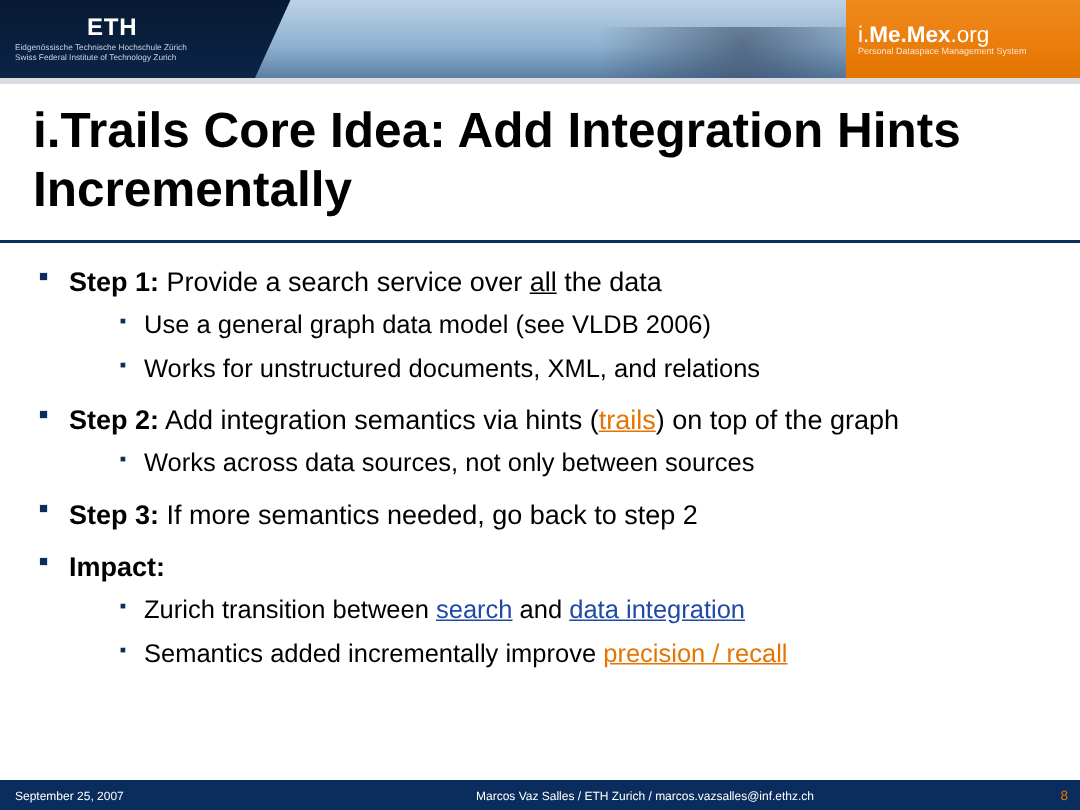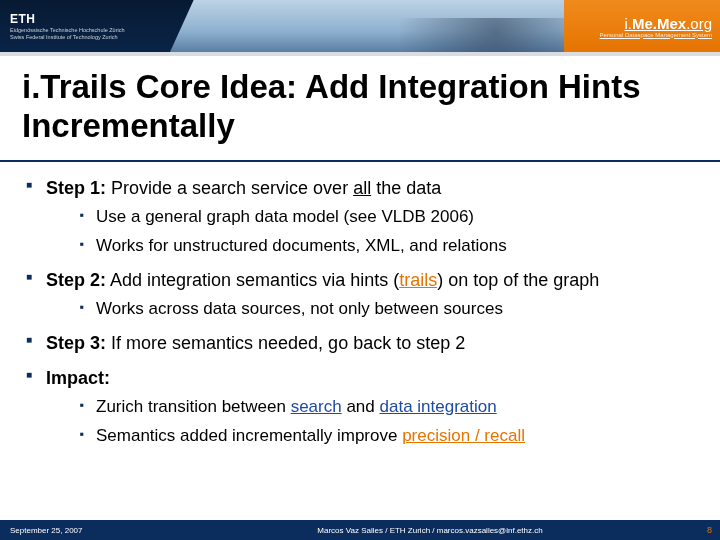--- a/index.html
+++ b/index.html
@@ -14,37 +14,37 @@
     display: flex; align-items: stretch;
     background: linear-gradient(to bottom,#071a33 0%,#0a2447 100%);
     position: relative;
   }
   .header-left {
     flex: 0 0 170px;
     display: flex; flex-direction: column;
     justify-content: center; padding-left: 10px;
     color:#fff;
   }
-  .eth-logo { font-size: 12px; font-weight: 700; letter-spacing: .5px; }
+  .eth-logo { font-size: 16px; font-weight: 700; letter-spacing: .5px; margin-left: 48px; }
   .eth-sub  { font-size: 5.5px; line-height: 6px; color:#c8d0dc; margin-top:1px;}
   .header-mid {
     flex: 1;
     background: linear-gradient(to bottom,#bcd2e6 0%,#8fb1cf 60%,#5b7fa4 100%);
     clip-path: polygon(6% 0,100% 0,100% 100%,0 100%);
     position:relative;
   }
   .header-mid::after{
     content:""; position:absolute; right:0; bottom:0; width:58%; height:66%;
     background: radial-gradient(circle at 70% 40%, rgba(40,55,80,.55) 0%, rgba(40,55,80,0) 60%);
   }
   .header-right {
     flex: 0 0 156px;
     background: linear-gradient(to bottom,#f08a1d 0%,#e57400 100%);
     color:#fff; display:flex; flex-direction:column;
-    justify-content:center; align-items:flex-end; padding:0 8px;text-decoration:underline;
+    justify-content:center; align-items:flex-start; padding:0 8px;
   }
   .brand { font-size: 15px; }
   .brand-sub { font-size: 6px; color:#fde6cc; }
   .header-bar { height:4px; width:100%; background:#d9dde1; }
 
   .content { padding: 12px 22px 0 22px; }
   h1.title {
     font-size: 33px; font-weight: 700; line-height: 1.18;
     color:#000; margin-bottom: 14px;
   }

